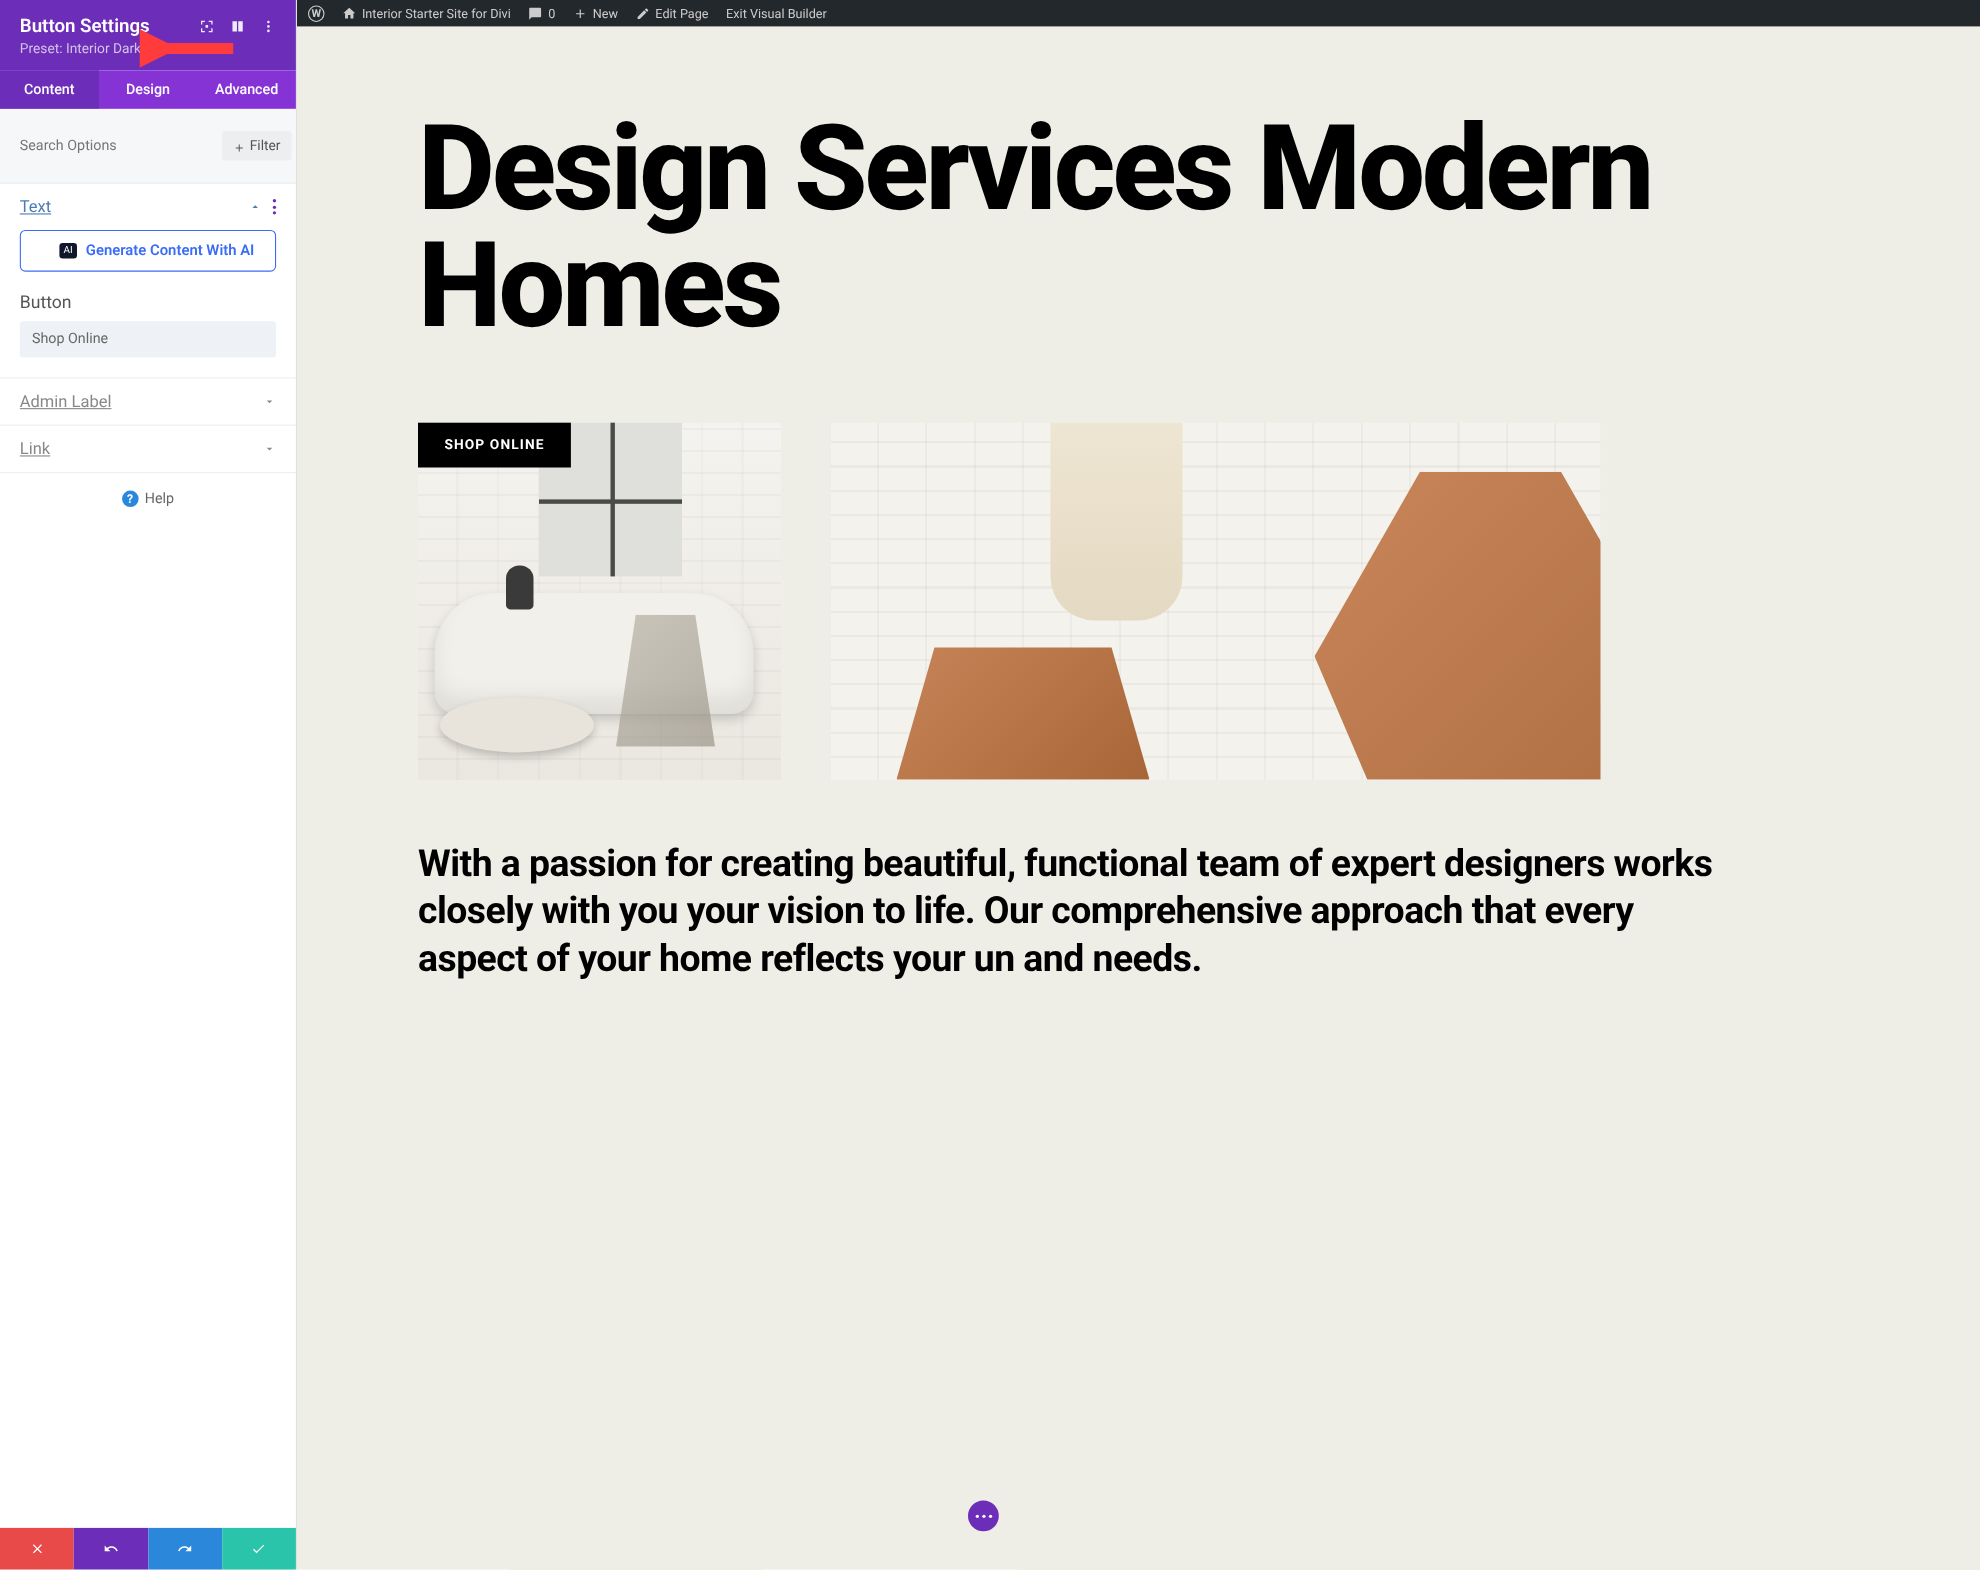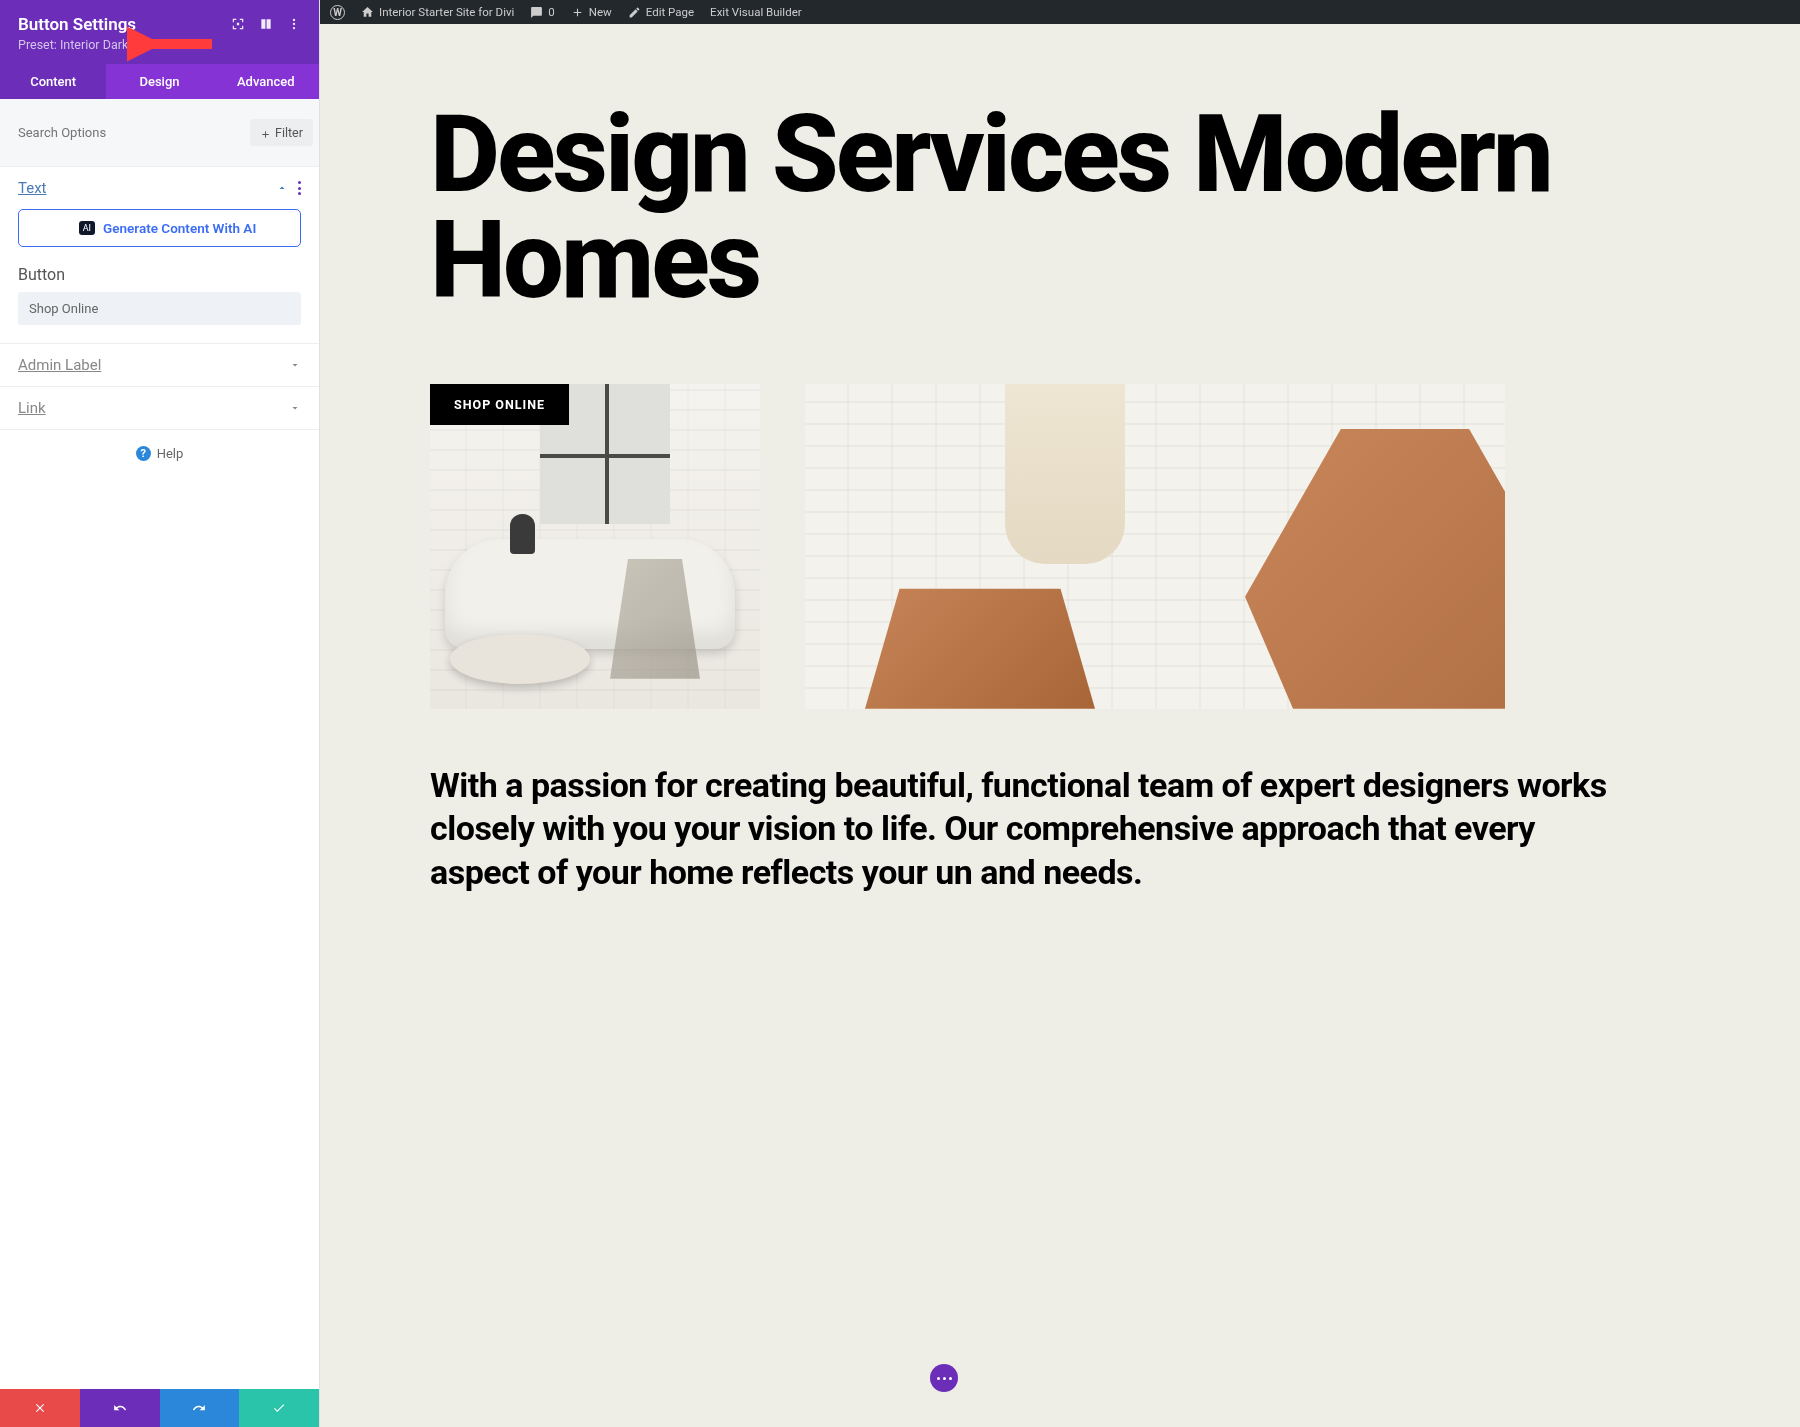--- a/index.html
+++ b/index.html
@@ -1,19 +1,19 @@
 <!DOCTYPE html>
 <html><head>
   <meta charset="utf-8">
   <style>
     * { margin: 0; padding: 0; box-sizing: border-box; font-family: -apple-system, BlinkMacSystemFont, "Segoe UI", Roboto, sans-serif; }
     body { width: 1800px; height: 1427px; overflow: hidden; display: flex; position: relative; }
     
     
-    .sidebar { width: 320px; height: 100%; background: #fff; display: flex; flex-direction: column; border-right: 1px solid #e0e0e0; }
+    .sidebar { width: 270px; height: 100%; background: #fff; display: flex; flex-direction: column; border-right: 1px solid #e0e0e0; }
     
     .panel-header { background: #6c2eb9; color: #fff; padding: 14px 18px 12px; }
     .panel-header-top { display: flex; align-items: center; justify-content: space-between; }
     .panel-title { font-size: 17px; font-weight: 600; }
     .panel-header-icons { display: flex; gap: 14px; align-items: center; }
     .panel-header-icons svg { width: 14px; height: 14px; fill: #fff; opacity: 0.9; cursor: pointer; }
     .panel-preset { font-size: 12.5px; color: #d4c4e8; margin-top: 3px; display: flex; align-items: flex-start; gap: 4px; cursor: pointer; }
     
     .panel-tabs { background: #8533d5; display: flex; }
     .panel-tab { flex: 1; text-align: center; padding: 10px 0; font-size: 13px; color: #fff; cursor: pointer; font-weight: 500; }

